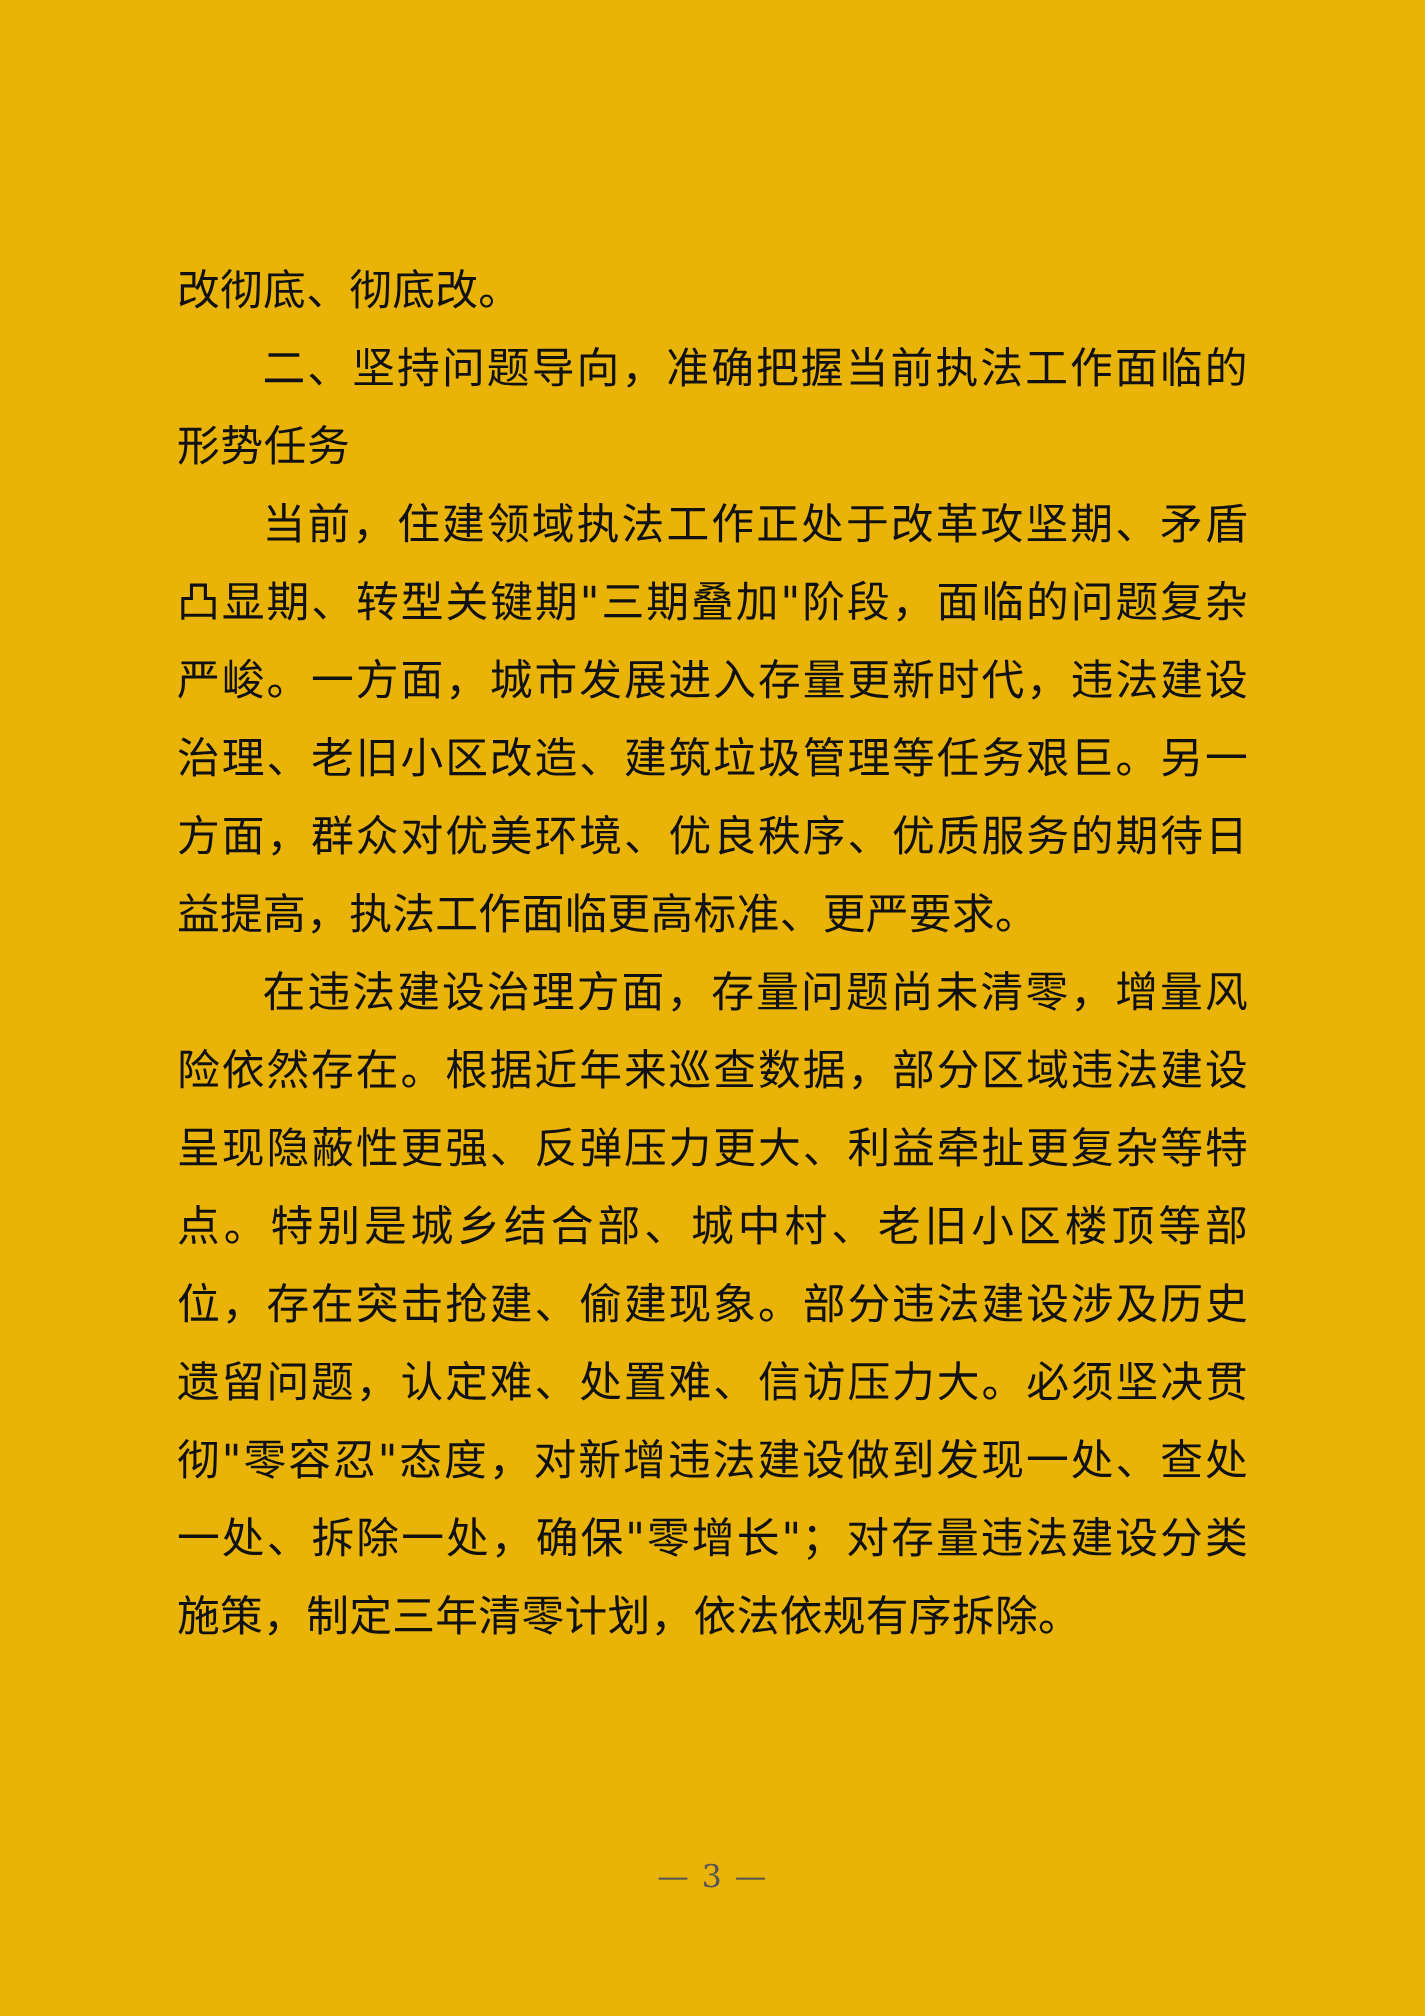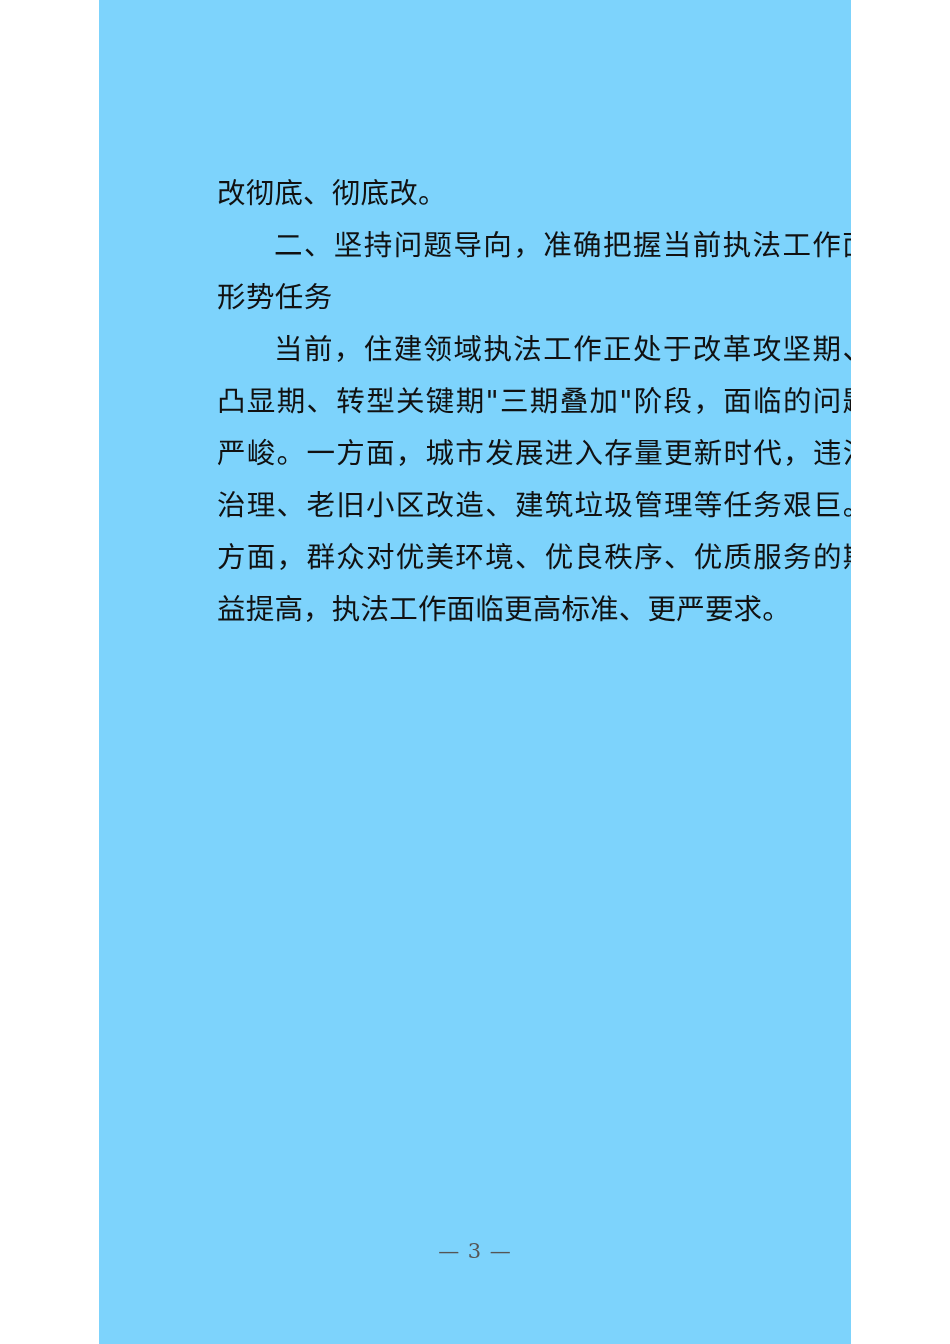--- a/index.html
+++ b/index.html
@@ -4,23 +4,23 @@
 <title>document-page</title>
 <style>
   html, body {
     margin: 0;
     padding: 0;
     background: #ffffff;
   }
 
   .page {
     position: relative;
-    width: 752px;
+    width: 950px;
     height: 1344px;
-    background: #7dd3fc;
+    background: #eab308;
     margin: 0 auto;
     overflow: hidden;
     box-sizing: border-box;
     font-family: "DejaVu Sans", "Liberation Sans", sans-serif;
     color: #000000;
   }
 
   .page-body {
     position: absolute;
     left: 118px;
@@ -76,19 +76,20 @@
 <div class="page">
 
   <div class="page-body">
 
     <p class="doc-para no-indent">改彻底、彻底改。</p>
 
     <h2 class="doc-heading">二、坚持问题导向，准确把握当前执法工作面临的形势任务</h2>
 
     <p class="doc-para">当前，住建领域执法工作正处于改革攻坚期、矛盾凸显期、转型关键期"三期叠加"阶段，面临的问题复杂严峻。一方面，城市发展进入存量更新时代，违法建设治理、老旧小区改造、建筑垃圾管理等任务艰巨。另一方面，群众对优美环境、优良秩序、优质服务的期待日益提高，执法工作面临更高标准、更严要求。</p>
 
+    <p class="doc-para">在违法建设治理方面，存量问题尚未清零，增量风险依然存在。根据近年来巡查数据，部分区域违法建设呈现隐蔽性更强、反弹压力更大、利益牵扯更复杂等特点。特别是城乡结合部、城中村、老旧小区楼顶等部位，存在突击抢建、偷建现象。部分违法建设涉及历史遗留问题，认定难、处置难、信访压力大。必须坚决贯彻"零容忍"态度，对新增违法建设做到发现一处、查处一处、拆除一处，确保"零增长"；对存量违法建设分类施策，制定三年清零计划，依法依规有序拆除。</p>
 
 
   </div>
 
   <div class="page-number">— 3 —</div>
 
 </div>
 
 </body></html>

